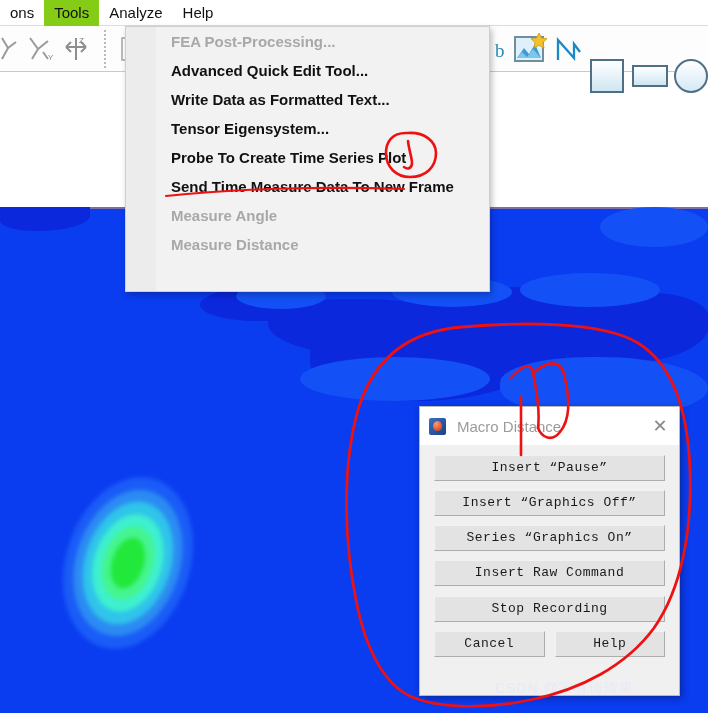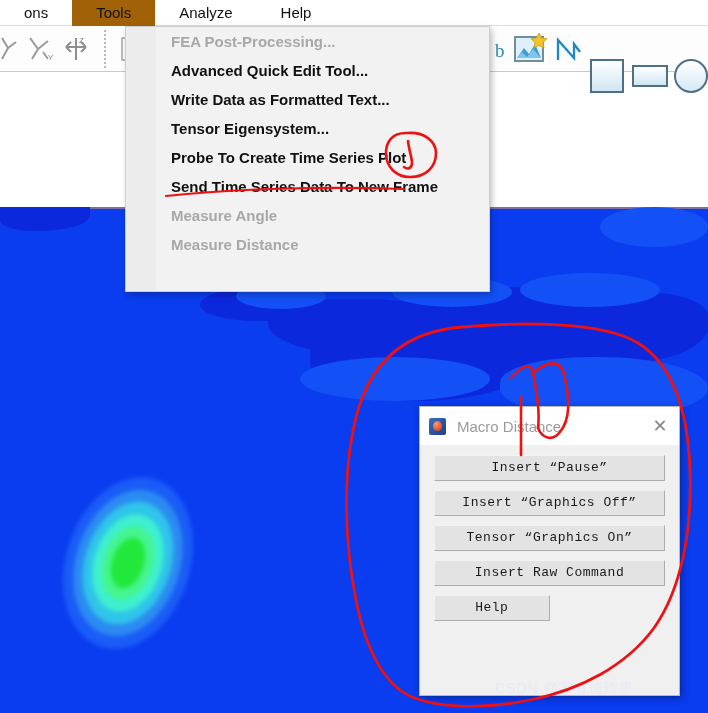--- a/index.html
+++ b/index.html
@@ -21,27 +21,27 @@
   #menubar {
     position: absolute; left: 0; top: 0;
     width: 708px; height: 26px;
     background: #ffffff;
     border-bottom: 1px solid #dcdcdc;
     display: flex; align-items: center;
     z-index: 40;
   }
   .menubar-item {
     height: 26px; line-height: 26px;
-    padding: 0 24px;
+    padding: 0 10px;
     font-size: 15px;
     color: #111111;
     white-space: nowrap;
   }
   .menubar-item.active {
-    background: #a16207;
+    background: #84cc16;
   }
 
   
   #toolbar {
     position: absolute; left: 0; top: 26px;
     width: 708px; height: 46px;
     background: #fdfdfd;
     border-bottom: 1px solid #c9c9c9;
     z-index: 20;
   }
@@ -311,42 +311,44 @@
     <div class="menu-item">
       <span>Write Data as Formatted Text...</span>
     </div>
     <div class="menu-item">
       <span>Tensor Eigensystem...</span>
     </div>
     <div class="menu-item">
       <span>Probe To Create Time Series Plot</span>
     </div>
     <div class="menu-item">
-      <span>Send Time Series Data To New Frame</span>
+      <span>Send Time Measure Data To New Frame</span>
     </div>
     <div class="menu-item disabled">
       <span>Measure Angle</span>
     </div>
     <div class="menu-item disabled">
       <span>Measure Distance</span>
     </div>
   </div>
 
   <div id="dialog">
     <div id="dlg-titlebar">
       <div id="dlg-icon"></div>
       <div id="dlg-title">Macro Distance</div>
       <div id="dlg-close">✕</div>
     </div>
     <div id="dlg-body">
       <div class="dlg-btn">Insert “Pause”</div>
       <div class="dlg-btn">Insert “Graphics Off”</div>
-      <div class="dlg-btn">Tensor “Graphics On”</div>
+      <div class="dlg-btn">Series “Graphics On”</div>
       <div class="dlg-btn">Insert Raw Command</div>
+      <div class="dlg-btn gap">Stop Recording</div>
       <div id="dlg-bottom-row">
+        <div class="dlg-btn">Cancel</div>
         <div class="dlg-btn">Help</div>
       </div>
     </div>
   </div>
 
   <div id="watermark">CSDN @家有琦琦果</div>
 
   <svg id="annotations" viewBox="0 0 708 713">
     <g fill="none" stroke="#ee1111" stroke-width="2.6" stroke-linecap="round" stroke-linejoin="round">
 

